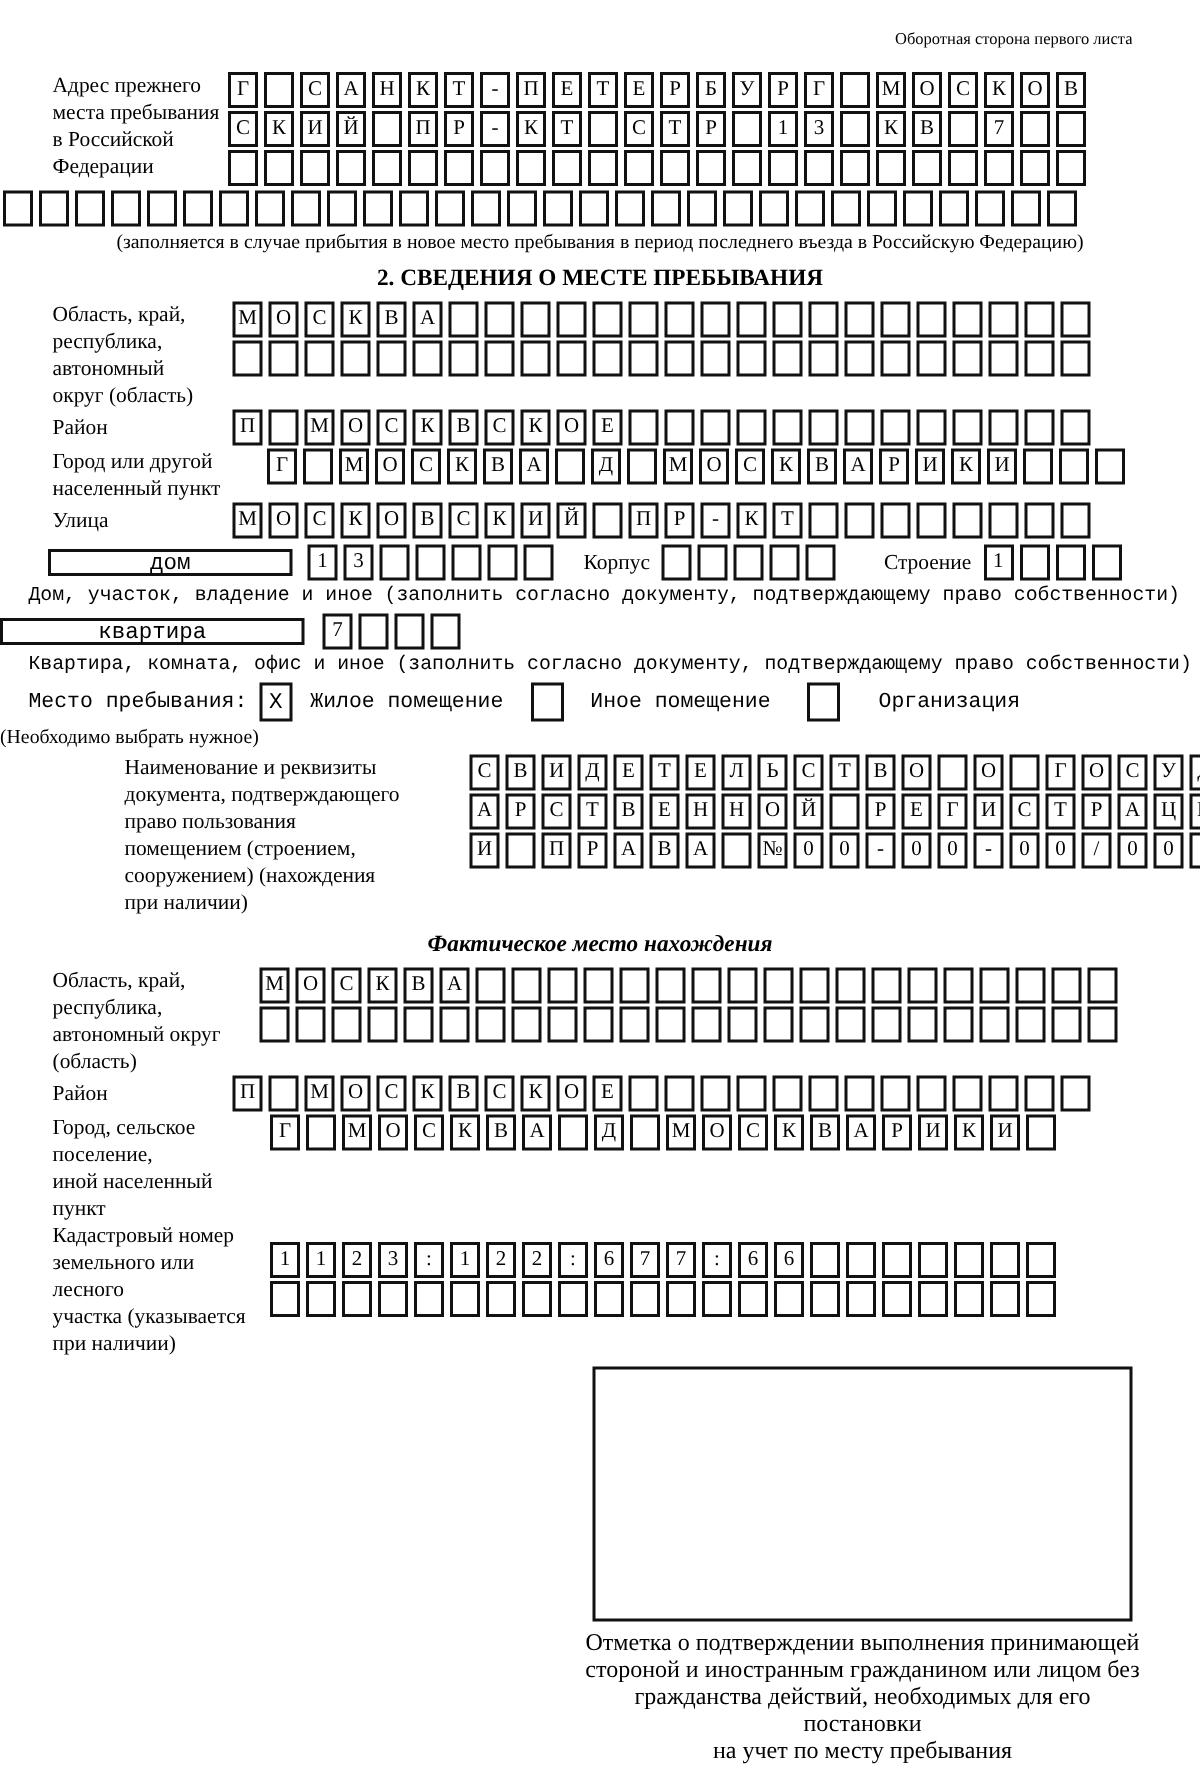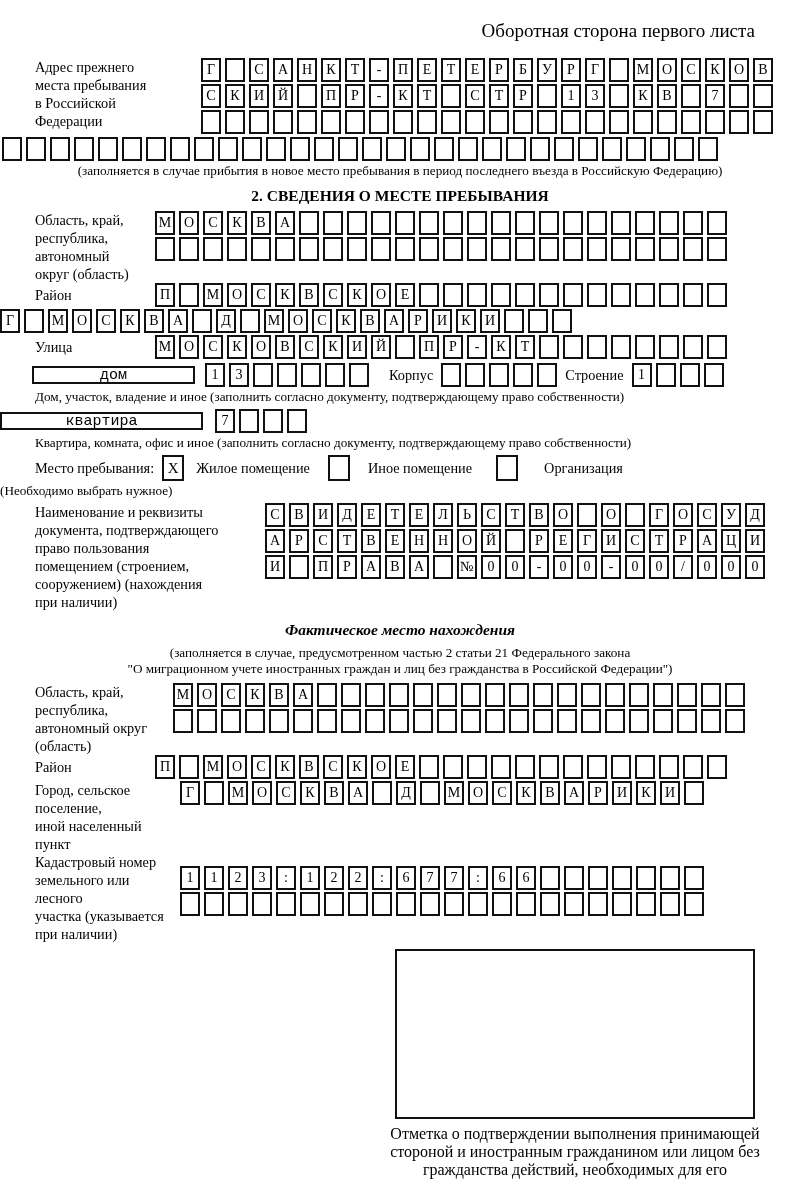--- a/index.html
+++ b/index.html
@@ -1,37 +1,37 @@
 <!DOCTYPE html>
 <html><head>
 <meta charset="utf-8">
 <style>
   html,body{margin:0;padding:0;background:#888;}
   .page{width:800px;height:1180px;background:#ffffff;color:#000;
         font-family:"Liberation Serif","DejaVu Serif",serif;
         box-sizing:border-box;padding-top:20px;overflow:hidden;position:relative;}
-  .header-note{text-align:right;padding-right:45px;font-size:19px;margin-bottom:16px;}
+  .header-note{text-align:right;padding-right:45px;font-size:11px;margin-bottom:16px;}
   .frow{display:flex;align-items:flex-start;}
   .flabel{font-size:14.3px;line-height:18px;box-sizing:border-box;padding-left:35px;flex:none;}
   .flabel.single{padding-top:3px;}
-  .w142{width:201px;}
+  .w142{width:152px;}
   .w155{width:155px;}
   .w173{width:173px;}
   .w178{width:178px;}
   .w225{width:180px;}
-  .w255{width:265px;}
+  .w255{width:265px;margin-left:48px;}
   .grids{flex:none;}
   .cells{display:flex;flex-wrap:nowrap;margin-bottom:2px;}
   .cell{width:20px;height:24px;border:2px solid #111;box-sizing:border-box;
         margin-right:4px;display:flex;align-items:center;justify-content:center;
         font-size:14px;flex:none;}
   .full{padding-left:2px;margin-top:1px;}
   .caption{font-size:13.2px;line-height:16px;}
   .center{text-align:center;}
-  .pl35{padding-left:35px;}
+  .pl35{padding-left:19px;font-family:Liberation Mono, monospace;}
   .sec-title{text-align:center;font-weight:bold;font-size:15.5px;margin:8px 0 6px 0;}
   .wide-box{border:2px solid #111;height:18px;box-sizing:border-box;display:flex;
             align-items:center;justify-content:center;font-size:15px;flex:none;font-family:Liberation Mono, monospace;}
   .inline-row{display:flex;align-items:center;font-size:14.3px;}
   .chk{width:22px;height:26px;border:2px solid #111;box-sizing:border-box;flex:none;
        display:flex;align-items:center;justify-content:center;font-size:15px;}
   .mt2{margin-top:2px;}
   .mt4{margin-top:4px;}
   .mt6{margin-top:6px;}
   .stamp-box{margin-left:395px;margin-top:6px;width:360px;height:170px;
@@ -258,20 +258,24 @@
         <div class="cell"></div>
         <div class="cell"></div>
         <div class="cell"></div>
         <div class="cell"></div>
         <div class="cell"></div>
         <div class="cell"></div>
       </div>
   </div>
 
   <div class="frow">
+    <div class="flabel w178">
+        <span class="lbl-line">Город или другой</span>
+        <span class="lbl-line">населенный пункт</span>
+      </div>
     <div class="cells">
         <div class="cell">Г</div>
         <div class="cell"></div>
         <div class="cell">М</div>
         <div class="cell">О</div>
         <div class="cell">С</div>
         <div class="cell">К</div>
         <div class="cell">В</div>
         <div class="cell">А</div>
         <div class="cell"></div>
@@ -335,21 +339,21 @@
         <div class="cell"></div>
       </div>
     <div style="margin:0 8px 0 16px;">Корпус</div>
     <div class="cells" style="margin:0;">
         <div class="cell"></div>
         <div class="cell"></div>
         <div class="cell"></div>
         <div class="cell"></div>
         <div class="cell"></div>
       </div>
-    <div style="margin:0 8px 0 4px;">Строение</div>
+    <div style="margin:0 8px 0 28px;">Строение</div>
     <div class="cells" style="margin:0;">
         <div class="cell">1</div>
         <div class="cell"></div>
         <div class="cell"></div>
         <div class="cell"></div>
       </div>
   </div>
   <div class="caption pl35 mt2">Дом, участок, владение и иное (заполнить согласно документу, подтверждающему право собственности)</div>
 
   <div class="inline-row mt4" style="">
@@ -450,24 +454,20 @@
           <div class="cell">0</div>
           <div class="cell">/</div>
           <div class="cell">0</div>
           <div class="cell">0</div>
           <div class="cell">0</div>
         </div>
     </div>
   </div>
 
   <div class="sec-title" style="margin-top:10px;font-style:italic;">Фактическое место нахождения</div>
-  <div class="caption center">
-      <span class="lbl-line">(заполняется в случае, предусмотренном частью 2 статьи 21 Федерального закона</span>
-      <span class="lbl-line">"О миграционном учете иностранных граждан и лиц без гражданства в Российской Федерации")</span>
-    </div>
 
   <div class="frow mt6">
     <div class="flabel w173">
         <span class="lbl-line">Область, край,</span>
         <span class="lbl-line">республика,</span>
         <span class="lbl-line">автономный округ</span>
         <span class="lbl-line">(область)</span>
       </div>
     <div class="grids">
       <div class="cells">

